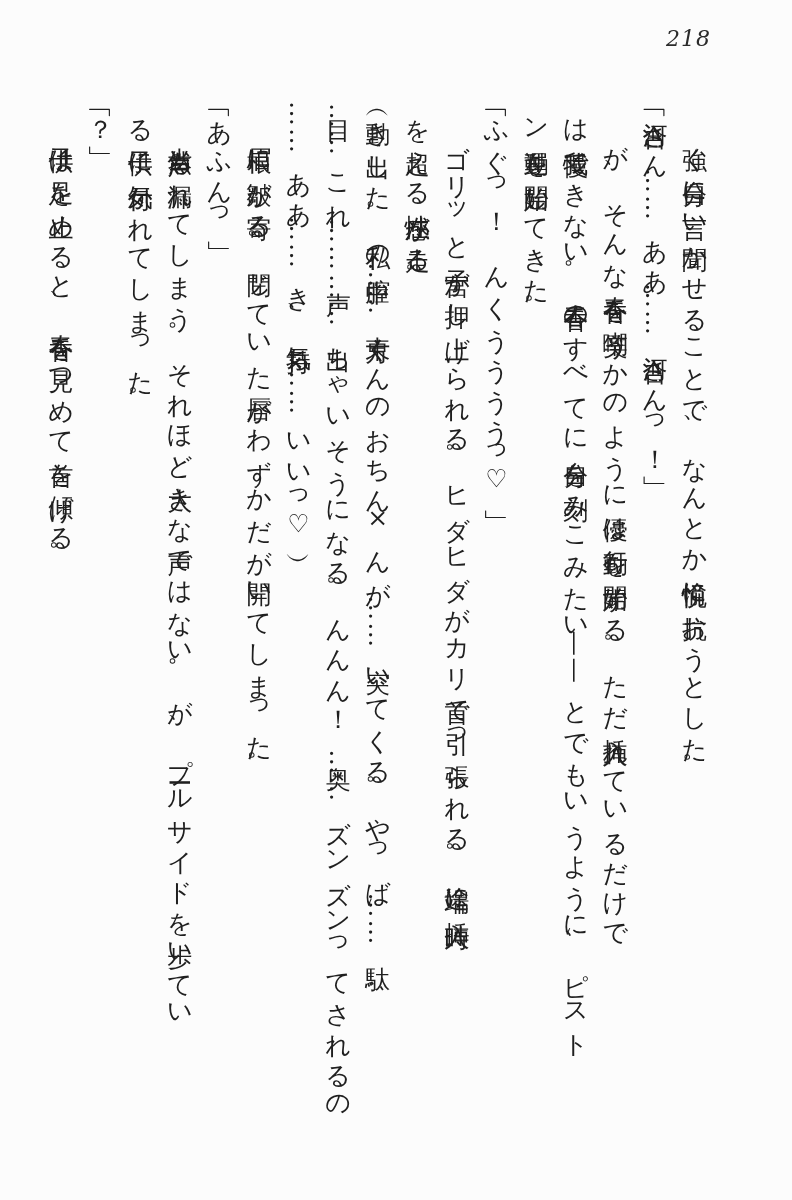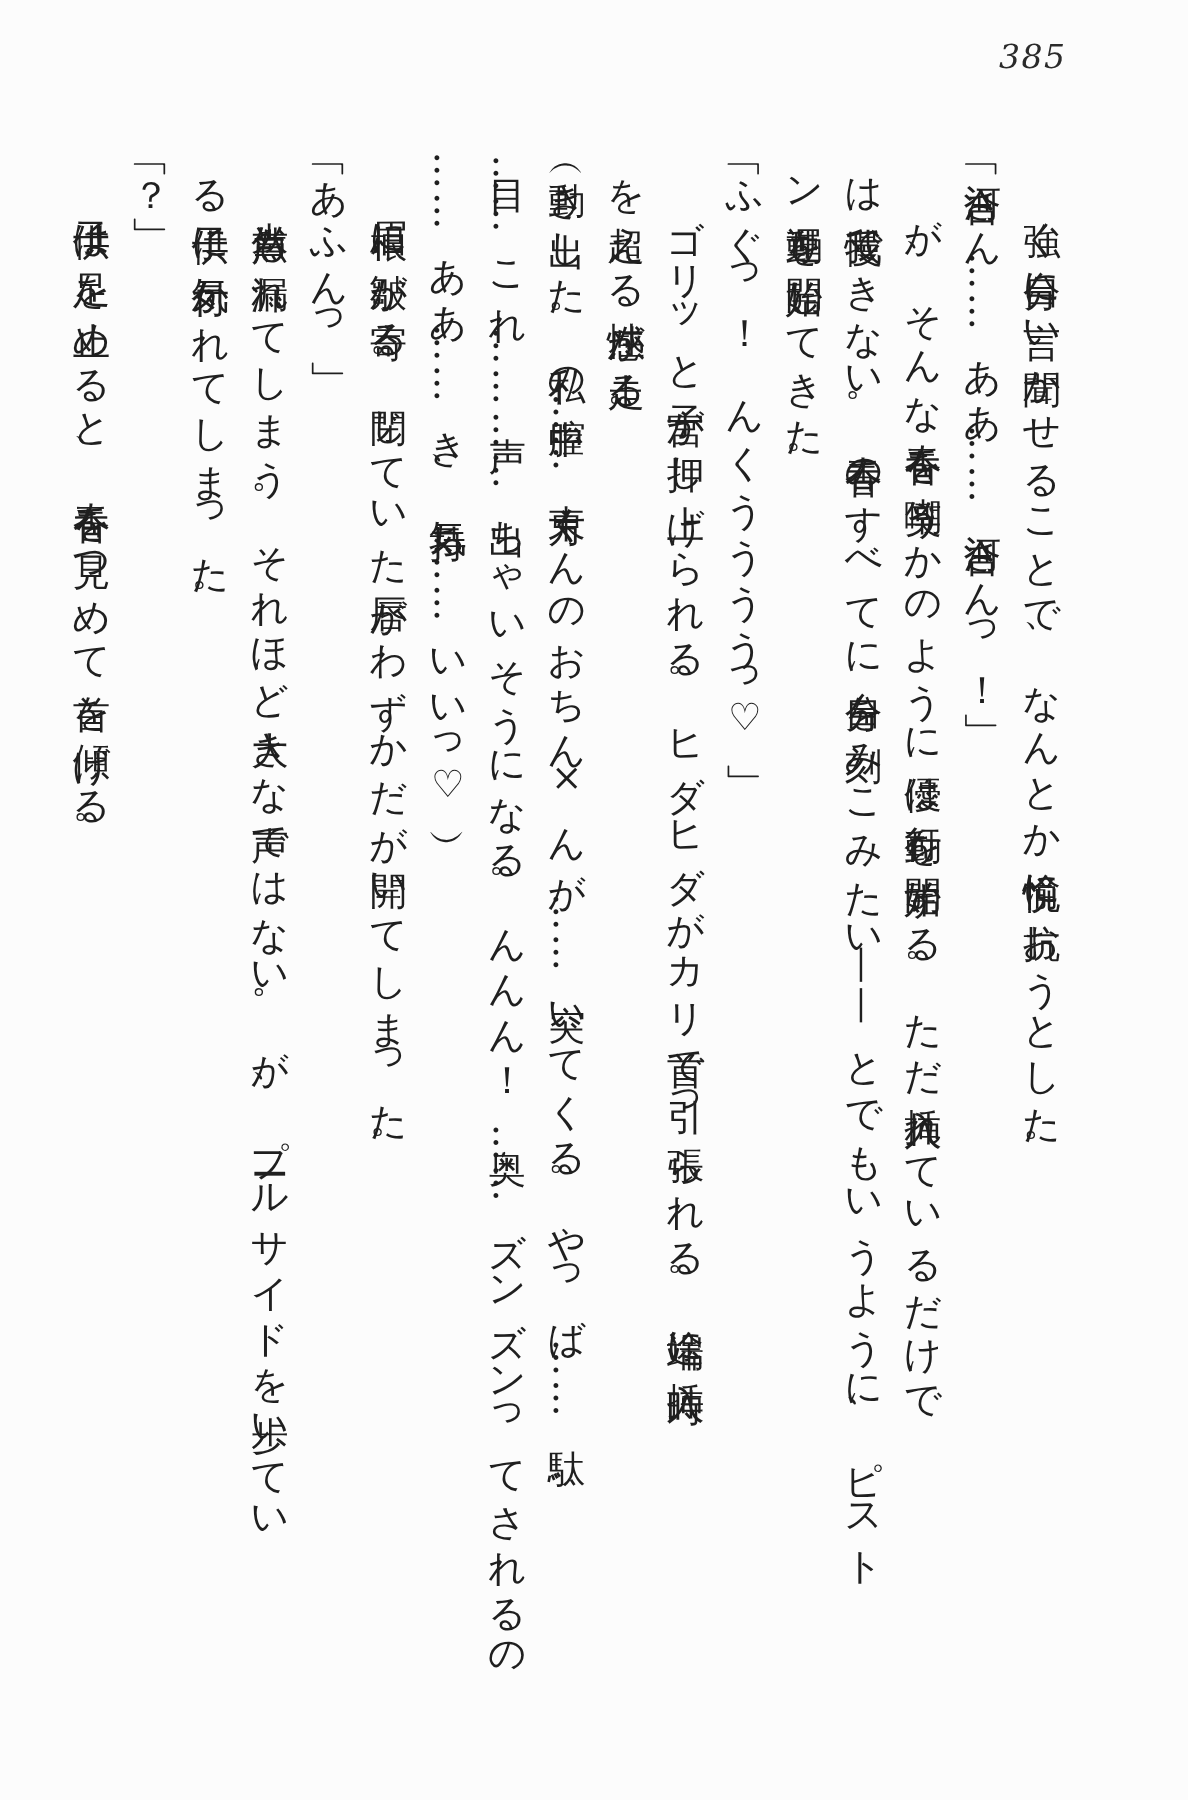--- a/index.html
+++ b/index.html
@@ -37,21 +37,21 @@
   }
   .text-line {
     line-height: 39.6px;
     white-space: nowrap;
   }
 </style>
 </head>
 <body>
 
 <div class="page">
-  <div class="page-number">385</div>
+  <div class="page-number">218</div>
 
   <div class="text-block">
     <div class="text-line">　強く自分に言い聞かせることで、なんとか愉悦に抗おうとした。</div>
     <div class="text-line">「河合さん……ああ……河合さんっ！」</div>
     <div class="text-line">　が、そんな春香を嘲笑うかのように優は行動を開始する。ただ挿入れているだけで</div>
     <div class="text-line">は我慢できない。春香のすべてに自分を刻みこみたい——とでもいうように、ピスト</div>
     <div class="text-line">ン運動を開始してきた。</div>
     <div class="text-line">「ふぐっ！　んくううううっ♡」</div>
     <div class="text-line">　ゴリッと子宮が押し上げられる。ヒダヒダがカリ首で引っ張られる。途端に挿入時</div>
     <div class="text-line">を超える性感が走る。</div>

